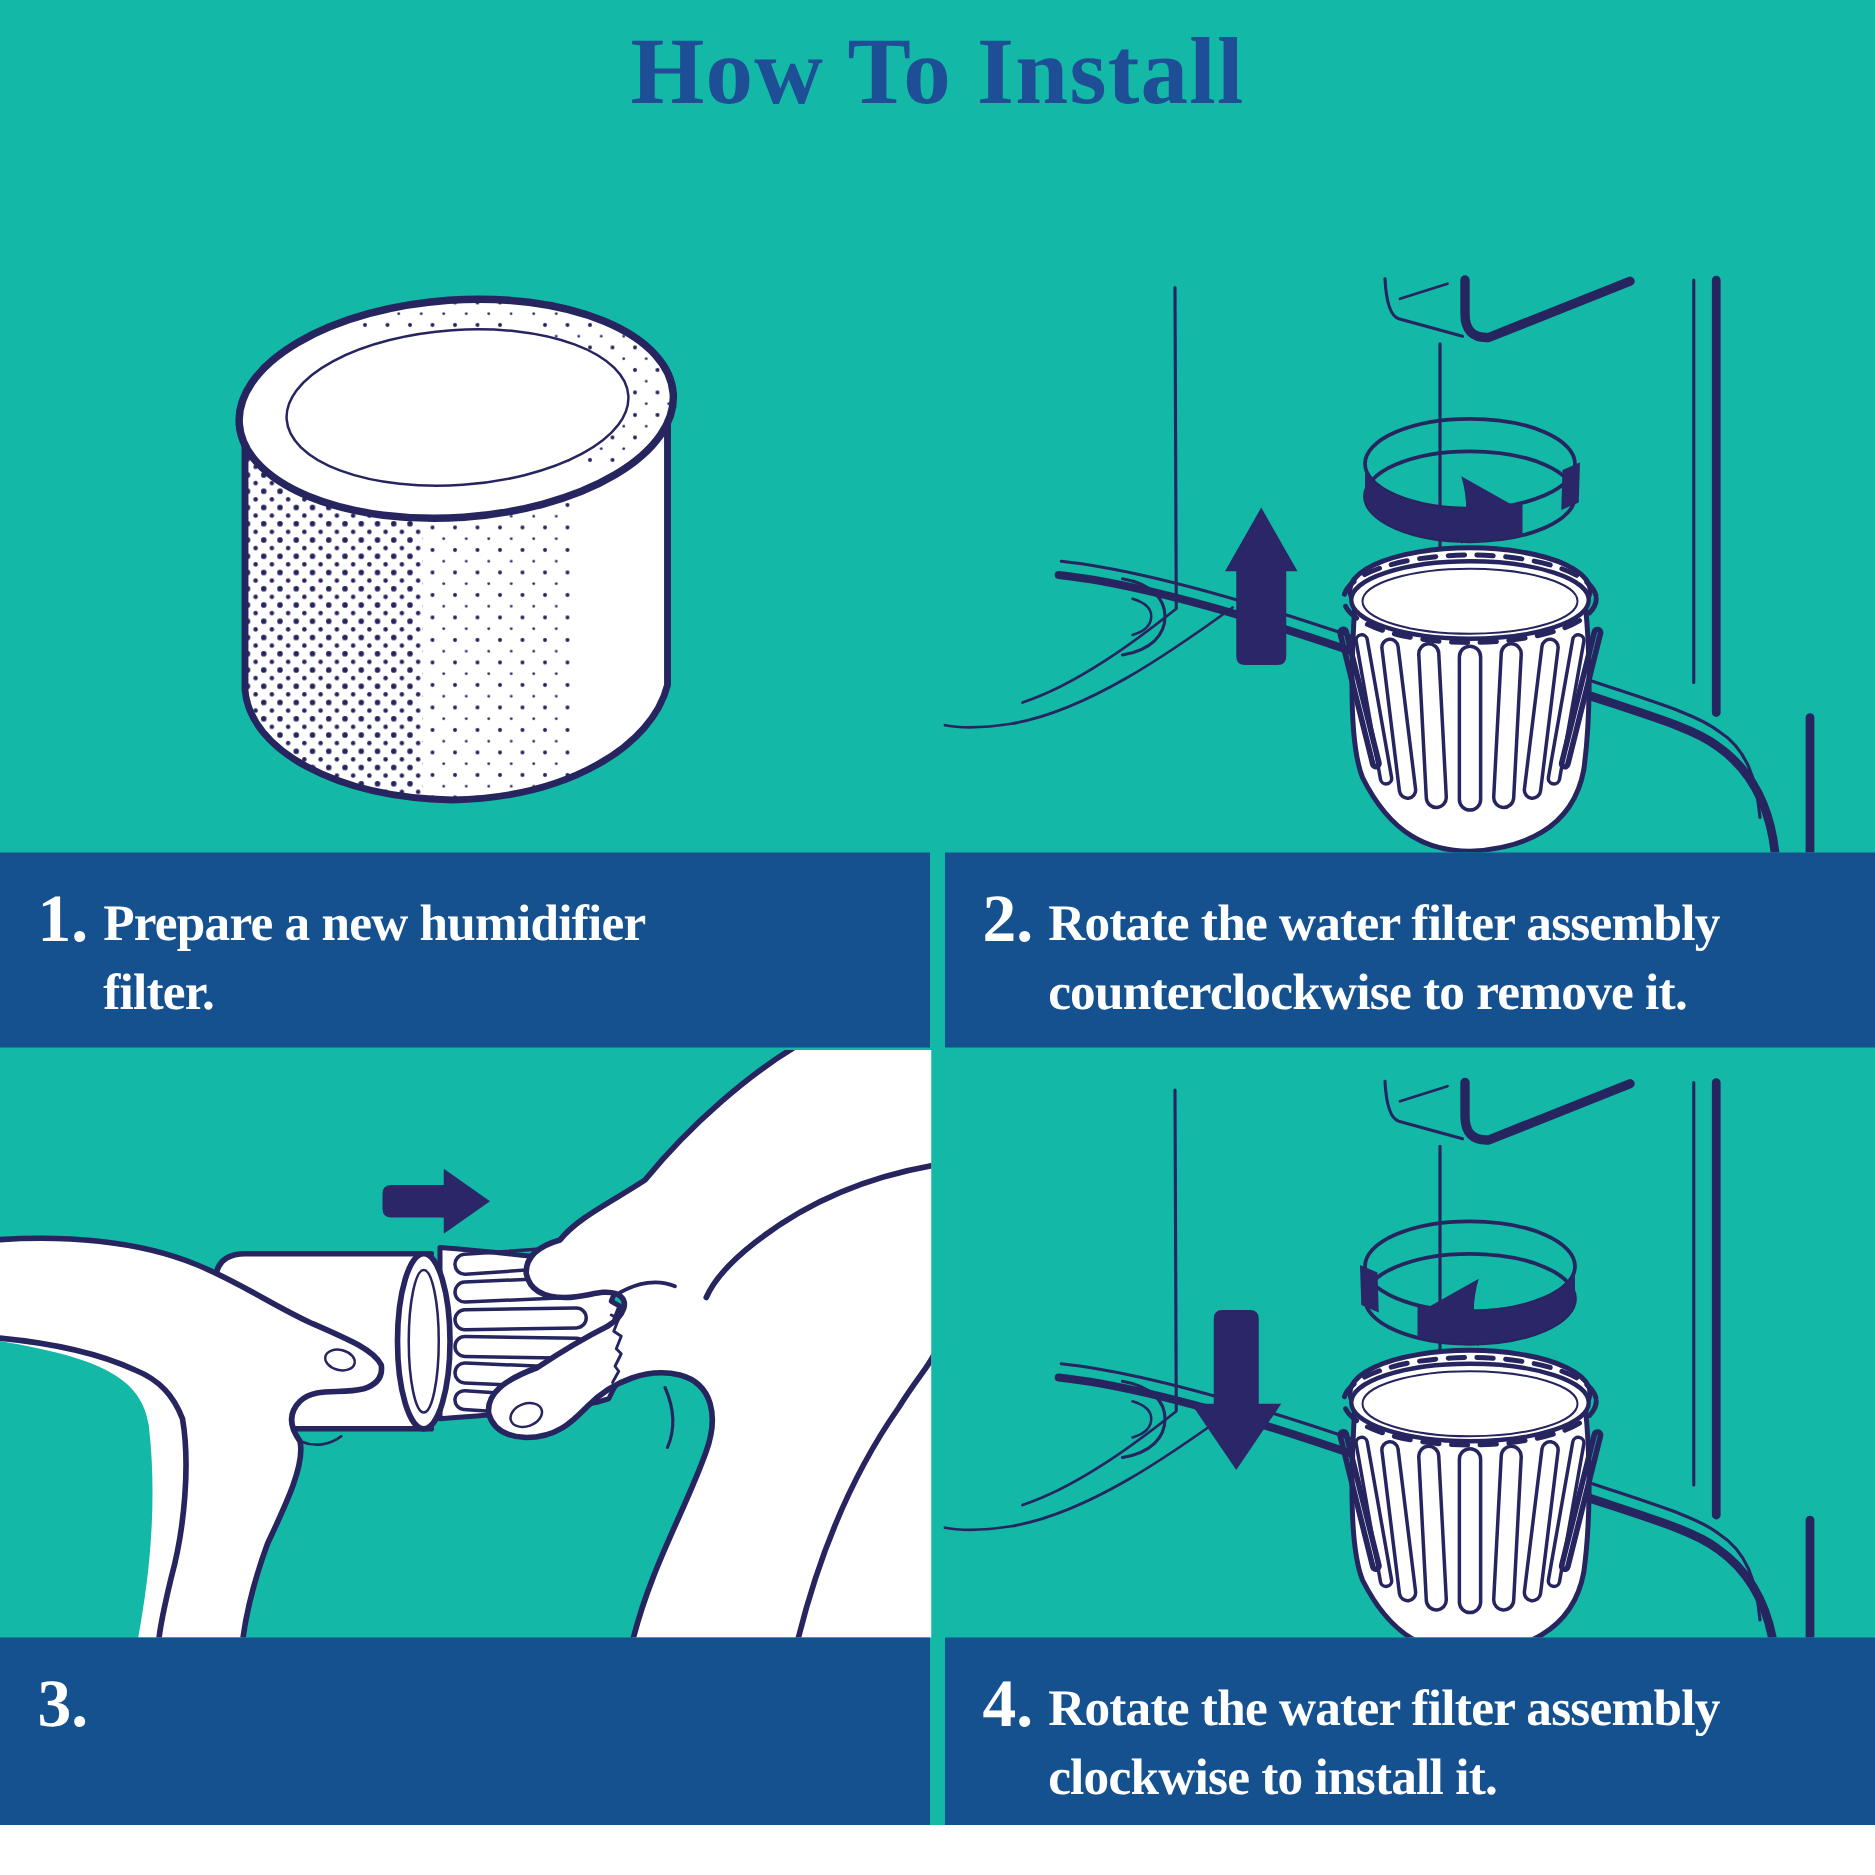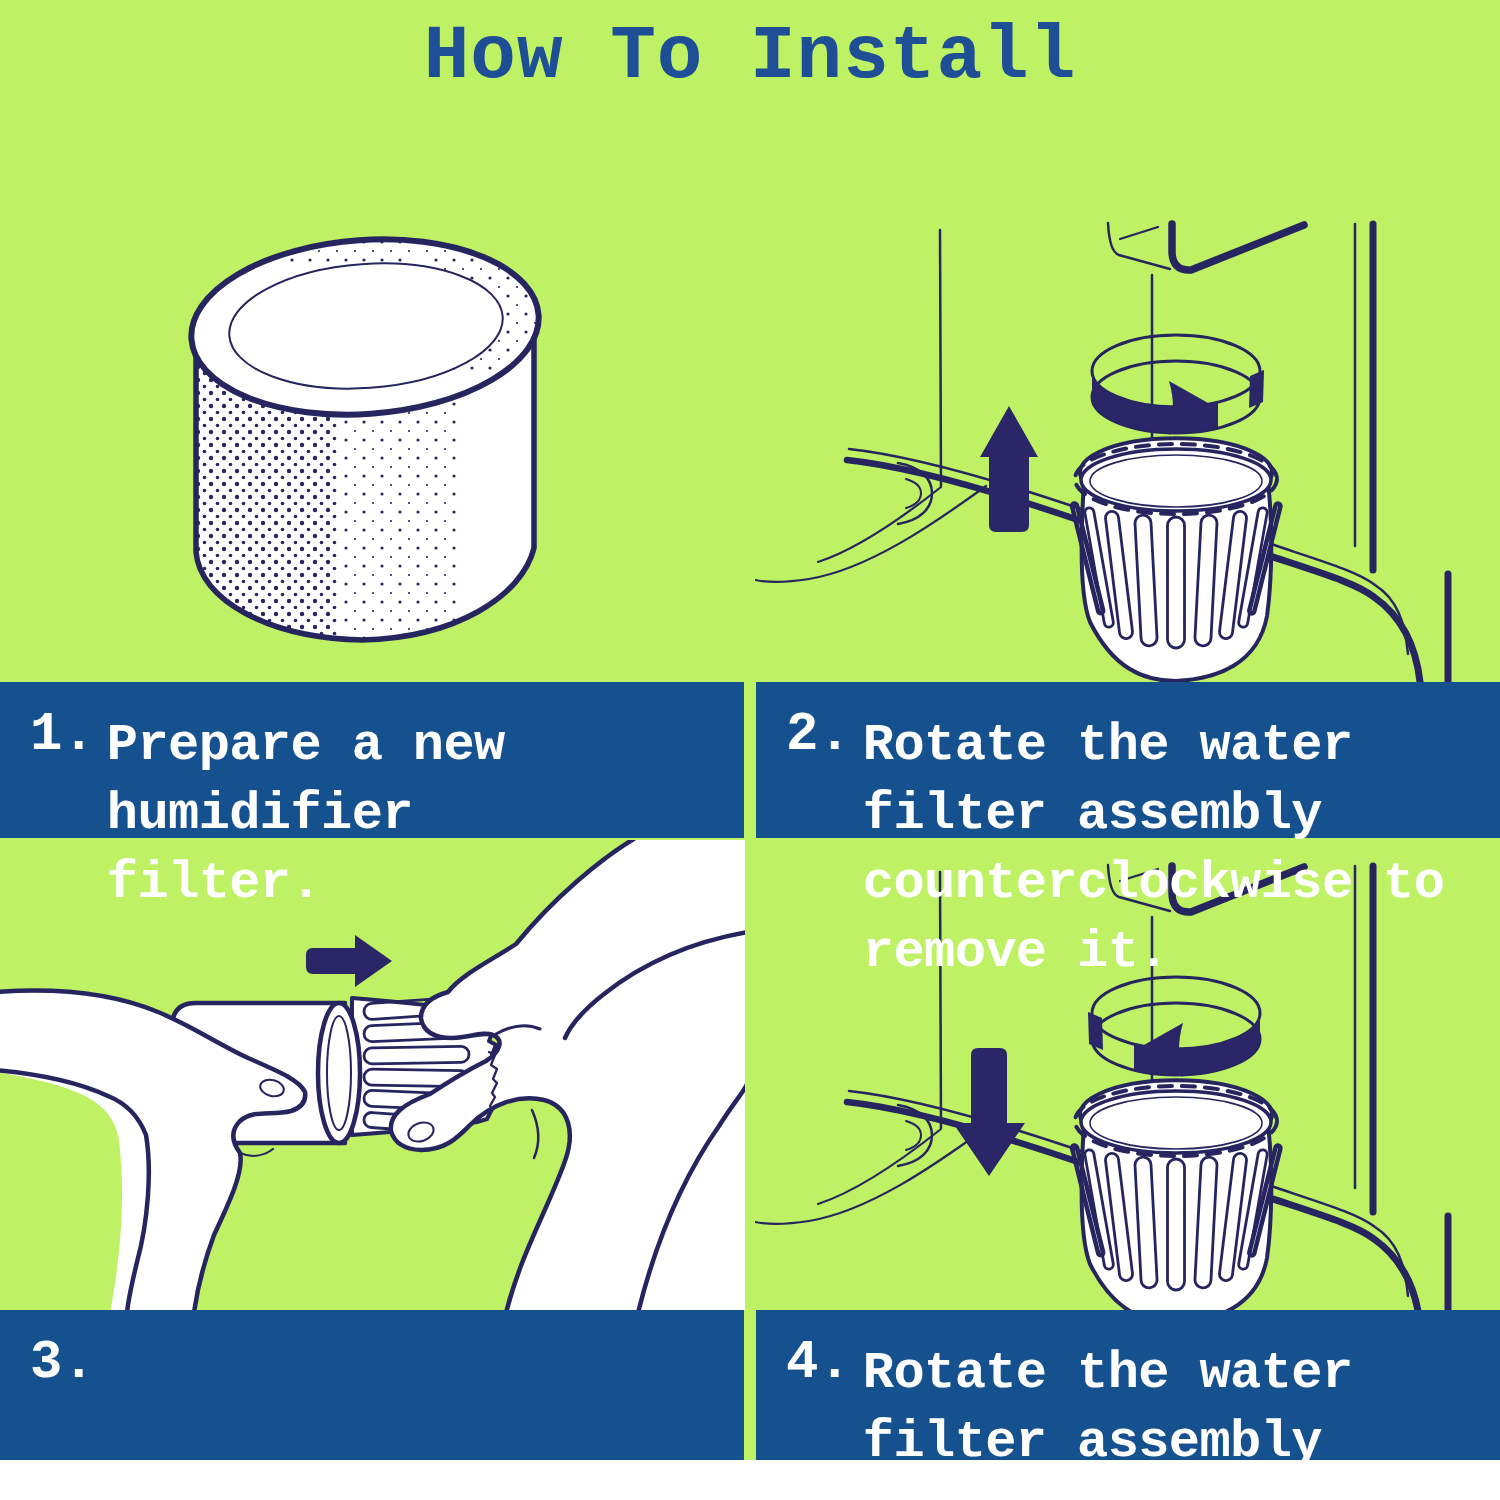--- a/index.html
+++ b/index.html
@@ -1,28 +1,28 @@
 <!DOCTYPE html>
 <html style="--c-bar: #15508F; --c-title: #1E4E96; --c-ink: #26255F; --c-arrow: #2B2668; --c-text: #FFFFFF;"><head>
 <meta charset="utf-8">
 <style>
   :root{
     --c-bar:#15508F; --c-title:#1E4E96; --c-ink:#26255F; --c-arrow:#2B2668; --c-text:#FFFFFF;
   }
   html,body{margin:0;padding:0;background:#fff;}
-  .stage{position:relative;width:1500px;height:1460px;background:#bef264;overflow:hidden;
-         font-family:Liberation Mono, monospace;}
+  .stage{position:relative;width:1500px;height:1460px;background:#14b8a6;overflow:hidden;
+         font-family:Liberation Serif, serif;}
   .title{position:absolute;top:14px;left:0;width:100%;text-align:center;
          font-size:76px;font-weight:bold;letter-spacing:1px;color:var(--c-title);}
   .panel{position:absolute;}
   .bar{position:absolute;background:var(--c-bar);color:var(--c-text);
        display:flex;align-items:flex-start;box-sizing:border-box;
        padding:24px 10px 0 30px;}
   .num{font-size:54px;font-weight:bold;line-height:1.08;margin-right:12px;flex:0 0 auto;}
-  .cap{font-size:52px;font-weight:bold;line-height:1.33;letter-spacing:-0.6px;
+  .cap{font-size:41px;font-weight:bold;line-height:1.33;letter-spacing:-0.6px;
        white-space:pre-line;padding-top:5px;}
   svg{display:block;}
   .s{stroke:var(--c-ink);fill:none;stroke-linecap:round;stroke-linejoin:round;}
   .w{fill:#fff;stroke:var(--c-ink);stroke-linecap:round;stroke-linejoin:round;}
   .fw{fill:#fff;stroke:none;}
   .a{fill:var(--c-arrow);stroke:none;}
   .dotc{fill:var(--c-ink);}
 </style>
 </head>
 <body>

